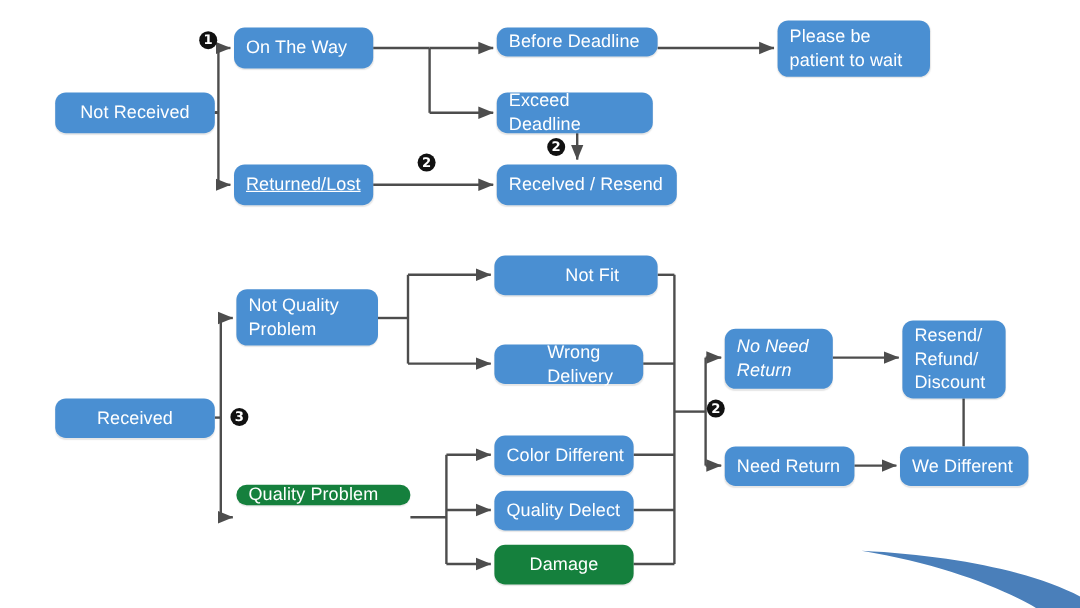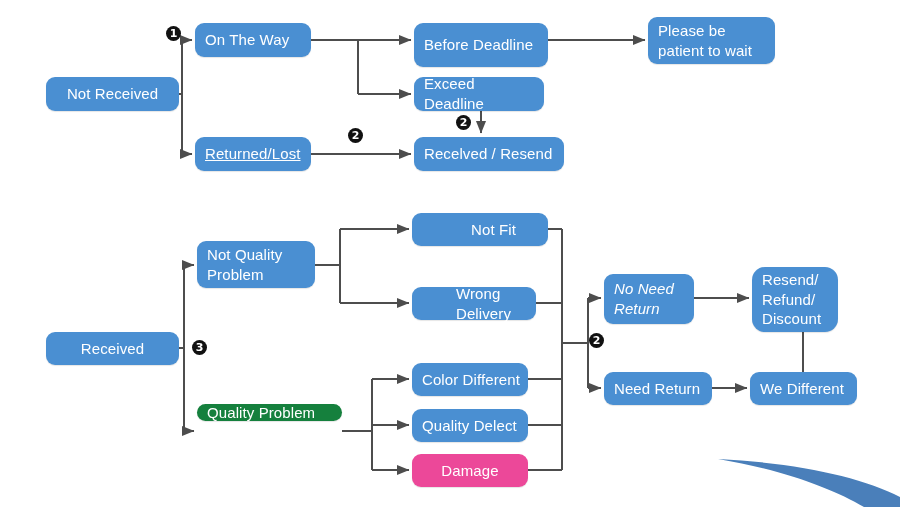--- a/index.html
+++ b/index.html
@@ -144,38 +144,38 @@
 
   <svg id="decor" viewBox="0 0 900 507" xmlns="http://www.w3.org/2000/svg">
     <path d="M718,459 C784,470 833,489 864,507 L900,507 L900,497
              C862,477 797,463 718,459 Z" fill="#4a7fba"></path>
   </svg>
 
   <div id="node-layer">
       <div class="node" style="left: 46px; top: 77px; width: 133px; height: 34px; background: rgb(74, 143, 210); color: rgb(255, 255, 255);">Not   Received</div>
       <div class="node left" style="left: 195px; top: 23px; width: 116px; height: 34px; background: rgb(74, 143, 210); color: rgb(255, 255, 255);">On The Way</div>
       <div class="node left" style="left: 195px; top: 137px; width: 116px; height: 34px; background: rgb(74, 143, 210); color: rgb(255, 255, 255); text-decoration: underline;">Returned/Lost</div>
-      <div class="node left" style="left: 414px; top: 23px; width: 134px; height: 44px; background: rgb(74, 143, 210); color: rgb(255, 255, 255);">Before Deadline</div>
+      <div class="node left" style="left: 414px; top: 23px; width: 134px; height: 24px; background: rgb(74, 143, 210); color: rgb(255, 255, 255);">Before Deadline</div>
       <div class="node left" style="left: 414px; top: 77px; width: 130px; height: 34px; background: rgb(74, 143, 210); color: rgb(255, 255, 255);">Exceed Deadline</div>
       <div class="node left" style="left: 414px; top: 137px; width: 150px; height: 34px; background: rgb(74, 143, 210); color: rgb(255, 255, 255);">Recelved / Resend</div>
       <div class="node left" style="left: 648px; top: 17px; width: 127px; height: 47px; background: rgb(74, 143, 210); color: rgb(255, 255, 255);">Please be
 patient to wait</div>
       <div class="node" style="left: 46px; top: 332px; width: 133px; height: 33px; background: rgb(74, 143, 210); color: rgb(255, 255, 255);">Received</div>
       <div class="node left" style="left: 197px; top: 241px; width: 118px; height: 47px; background: rgb(74, 143, 210); color: rgb(255, 255, 255);">Not   Quality
 Problem</div>
       <div class="node left" style="left: 197px; top: 404px; width: 145px; height: 17px; background: #15803d; color: rgb(255, 255, 255);">Quality Problem</div>
       <div class="node" style="left: 412px; top: 213px; width: 136px; height: 33px; background: rgb(74, 143, 210); color: rgb(255, 255, 255); padding-left: 33px;">Not Fit</div>
       <div class="node left" style="left: 412px; top: 287px; width: 124px; height: 33px; background: rgb(74, 143, 210); color: rgb(255, 255, 255); padding-left: 44px;">Wrong Delivery</div>
       <div class="node left" style="left: 412px; top: 363px; width: 116px; height: 33px; background: rgb(74, 143, 210); color: rgb(255, 255, 255);">Color Different</div>
       <div class="node left" style="left: 412px; top: 409px; width: 116px; height: 33px; background: rgb(74, 143, 210); color: rgb(255, 255, 255);">Quality Delect</div>
-      <div class="node" style="left: 412px; top: 454px; width: 116px; height: 33px; background: #ec4899; color: rgb(255, 255, 255);">Damage</div>
+      <div class="node" style="left: 412px; top: 454px; width: 116px; height: 33px; background: #15803d; color: rgb(255, 255, 255);">Damage</div>
       <div class="node left" style="left: 604px; top: 274px; width: 90px; height: 50px; background: rgb(74, 143, 210); color: rgb(255, 255, 255); font-style: italic;">No Need
 Return</div>
       <div class="node left" style="left: 604px; top: 372px; width: 108px; height: 33px; background: rgb(74, 143, 210); color: rgb(255, 255, 255);">Need Return</div>
-      <div class="node left" style="left: 752px; top: 267px; width: 86px; height: 65px; background: rgb(74, 143, 210); color: rgb(255, 255, 255); border-radius: 13px;">Resend/
+      <div class="node left" style="left: 752px; top: 267px; width: 86px; height: 65px; background: rgb(74, 143, 210); color: rgb(255, 255, 255);">Resend/
 Refund/
 Discount</div>
       <div class="node left" style="left: 750px; top: 372px; width: 107px; height: 33px; background: rgb(74, 143, 210); color: rgb(255, 255, 255);">We Different</div>
     </div>
   <div id="badge-layer">
       <div class="badge" style="left: 166px; top: 26px; background: rgb(17, 17, 17);">1</div>
       <div class="badge" style="left: 348px; top: 128px; background: rgb(17, 17, 17);">2</div>
       <div class="badge" style="left: 456px; top: 115px; background: rgb(17, 17, 17);">2</div>
       <div class="badge" style="left: 192px; top: 340px; background: rgb(17, 17, 17);">3</div>
       <div class="badge" style="left: 589px; top: 333px; background: rgb(17, 17, 17);">2</div>

